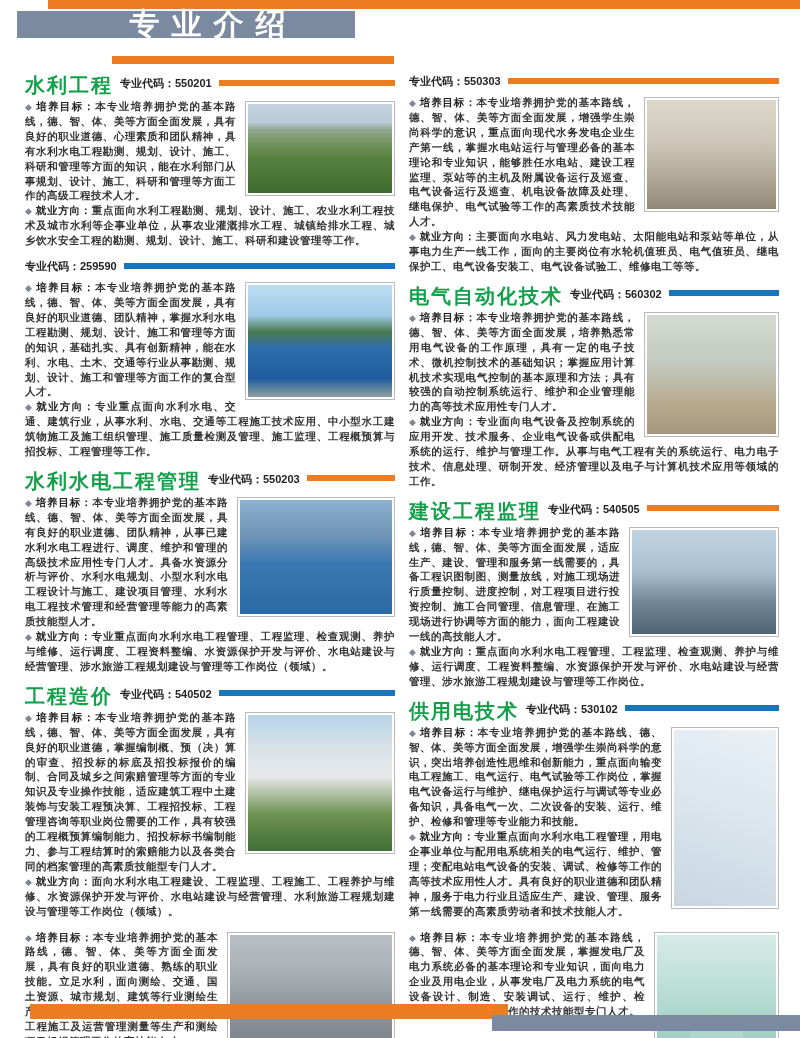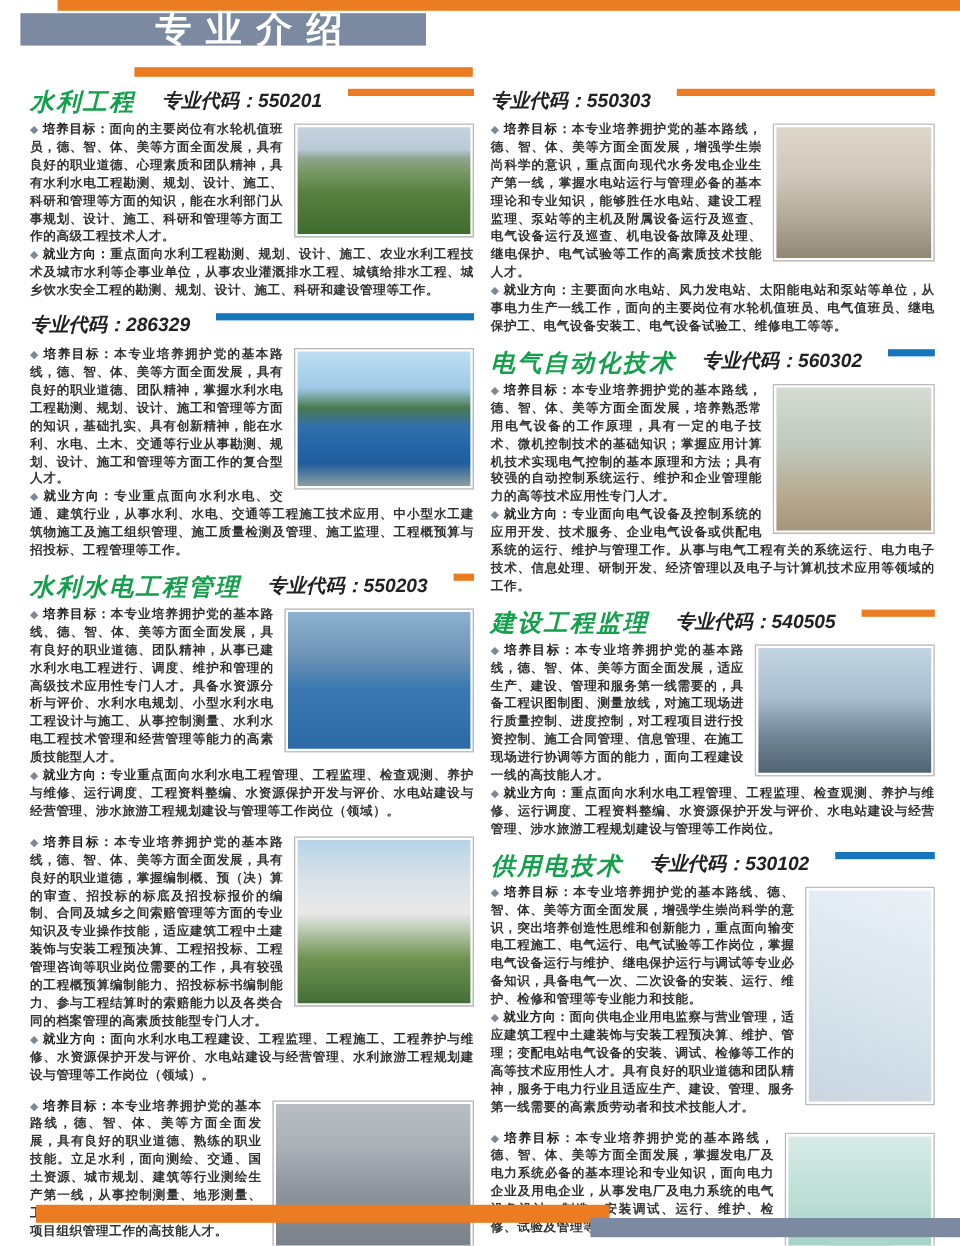--- a/index.html
+++ b/index.html
@@ -21,27 +21,27 @@
   .header-box h1 {
     color: #ffffff; font-size: 30px; font-weight: bold; letter-spacing: 12px;
     font-family: "Liberation Sans", sans-serif; white-space: nowrap;
   }
   .header-strip2 { position: absolute; top: 56px; left: 112px; width: 282px; height: 8px; background: #ec7c21; }
   
   .content { position: absolute; top: 74px; left: 25px; width: 755px; display: flex; gap: 14px; }
   .col { width: 370px; }
   
   .major { margin-bottom: 11px; }
-  .trow { display: flex; align-items: flex-start; gap: 22px; margin-bottom: 3px; font-style: italic; }
+  .trow { display: flex; align-items: center; gap: 7px; margin-bottom: 3px; }
   .mtitle {
     font-family: "DejaVu Serif", "Liberation Serif", serif;
     color: #13a04b; font-size: 20px; font-weight: bold; letter-spacing: 2px;
     white-space: nowrap; line-height: 1.1;
   }
-  .mcode { font-size: 16px; font-weight: bold; color: #222; white-space: nowrap; padding-bottom: 3px; }
+  .mcode { font-size: 11px; font-weight: bold; color: #222; white-space: nowrap; padding-bottom: 3px; }
   .rule { flex: 1; height: 6px; margin-bottom: 5px; }
   .rule[data-bar="orange"] { background: #ec7c21; }
   .rule[data-bar="blue"]   { background: #1576bb; }
   .mbody { font-size: 10.5px; font-weight: bold; color: #333; line-height: 1.42; letter-spacing: 0.5px; text-align: justify; }
   .para { margin: 0; }
   .dia { color: #7e8796; margin-right: 3px; font-size: 9px; }
   .plabel { color: #222; margin-top: 40px; }
   
   .photo { float: right; margin: 2px 0 5px 9px; border: 1px solid #b9b9b9; box-shadow: 0 0 0 2px #fff inset; }
   .ph1  { width: 150px; height: 95px;  background: linear-gradient(180deg,#c6d4e0 0%,#b9c9d6 22%,#8fa58f 30%,#7c9a6a 40%,#55803f 62%,#3f6a2f 100%); }
@@ -72,51 +72,56 @@
   <div class="col">
 
     <section class="major">
       <div class="trow">
         <h2 class="mtitle">水利工程</h2>
         <div class="mcode"><span>专业代码：</span><span>550201</span></div>
         <div class="rule" data-bar="orange"></div>
       </div>
       <div class="mbody">
         <div class="photo ph1"></div>
-        <p class="para"><span class="dia">◆</span><span class="plabel">培养目标：</span><span>面向的主要岗位有水轮机值班员，德、智、体、美等方面全面发展，具有良好的职业道德、心理素质和团队精神，具有水利水电工程勘测、规划、设计、施工、科研和管理等方面的知识，能在水利部门从事规划、设计、施工、科研和管理等方面工作的高级工程技术人才。</span></p>
+        <p class="para"><span class="dia">◆</span><span class="plabel">培养目标：</span><span>本专业培养拥护党的基本路线，德、智、体、美等方面全面发展，具有良好的职业道德、心理素质和团队精神，具有水利水电工程勘测、规划、设计、施工、科研和管理等方面的知识，能在水利部门从事规划、设计、施工、科研和管理等方面工作的高级工程技术人才。</span></p>
         <p class="para"><span class="dia">◆</span><span class="plabel">就业方向：</span><span>重点面向水利工程勘测、规划、设计、施工、农业水利工程技术及城市水利等企事业单位，从事农业灌溉排水工程、城镇给排水工程、城乡饮水安全工程的勘测、规划、设计、施工、科研和建设管理等工作。</span></p>
       </div>
     </section>
 
     <section class="major">
       <div class="trow">
-        <div class="mcode"><span>专业代码：</span><span>286329</span></div>
+        <div class="mcode"><span>专业代码：</span><span>259590</span></div>
         <div class="rule" data-bar="blue"></div>
       </div>
       <div class="mbody">
         <div class="photo ph2"></div>
         <p class="para"><span class="dia">◆</span><span class="plabel">培养目标：</span><span>本专业培养拥护党的基本路线，德、智、体、美等方面全面发展，具有良好的职业道德、团队精神，掌握水利水电工程勘测、规划、设计、施工和管理等方面的知识，基础扎实、具有创新精神，能在水利、水电、土木、交通等行业从事勘测、规划、设计、施工和管理等方面工作的复合型人才。</span></p>
         <p class="para"><span class="dia">◆</span><span class="plabel">就业方向：</span><span>专业重点面向水利水电、交通、建筑行业，从事水利、水电、交通等工程施工技术应用、中小型水工建筑物施工及施工组织管理、施工质量检测及管理、施工监理、工程概预算与招投标、工程管理等工作。</span></p>
       </div>
     </section>
 
     <section class="major">
       <div class="trow">
         <h2 class="mtitle">水利水电工程管理</h2>
         <div class="mcode"><span>专业代码：</span><span>550203</span></div>
         <div class="rule" data-bar="orange"></div>
       </div>
       <div class="mbody">
         <div class="photo ph3"></div>
-        <p class="para"><span class="dia">◆</span><span class="plabel">培养目标：</span><span>本专业培养拥护党的基本路线、德、智、体、美等方面全面发展，具有良好的职业道德、团队精神，从事已建水利水电工程进行、调度、维护和管理的高级技术应用性专门人才。具备水资源分析与评价、水利水电规划、小型水利水电工程设计与施工、从事控制测量、水利水电工程技术管理和经营管理等能力的高素质技能型人才。</span></p>
+        <p class="para"><span class="dia">◆</span><span class="plabel">培养目标：</span><span>本专业培养拥护党的基本路线、德、智、体、美等方面全面发展，具有良好的职业道德、团队精神，从事已建水利水电工程进行、调度、维护和管理的高级技术应用性专门人才。具备水资源分析与评价、水利水电规划、小型水利水电工程设计与施工、建设项目管理、水利水电工程技术管理和经营管理等能力的高素质技能型人才。</span></p>
         <p class="para"><span class="dia">◆</span><span class="plabel">就业方向：</span><span>专业重点面向水利水电工程管理、工程监理、检查观测、养护与维修、运行调度、工程资料整编、水资源保护开发与评价、水电站建设与经营管理、涉水旅游工程规划建设与管理等工作岗位（领域）。</span></p>
       </div>
     </section>
 
     <section class="major">
+      <div class="trow">
+        <h2 class="mtitle">工程造价</h2>
+        <div class="mcode"><span>专业代码：</span><span>540502</span></div>
+        <div class="rule" data-bar="blue"></div>
+      </div>
       <div class="mbody">
         <div class="photo ph4"></div>
         <p class="para"><span class="dia">◆</span><span class="plabel">培养目标：</span><span>本专业培养拥护党的基本路线，德、智、体、美等方面全面发展，具有良好的职业道德，掌握编制概、预（决）算的审查、招投标的标底及招投标报价的编制、合同及城乡之间索赔管理等方面的专业知识及专业操作技能，适应建筑工程中土建装饰与安装工程预决算、工程招投标、工程管理咨询等职业岗位需要的工作，具有较强的工程概预算编制能力、招投标标书编制能力、参与工程结算时的索赔能力以及各类合同的档案管理的高素质技能型专门人才。</span></p>
         <p class="para"><span class="dia">◆</span><span class="plabel">就业方向：</span><span>面向水利水电工程建设、工程监理、工程施工、工程养护与维修、水资源保护开发与评价、水电站建设与经营管理、水利旅游工程规划建设与管理等工作岗位（领域）。</span></p>
       </div>
     </section>
 
     <section class="major">
       <div class="mbody">
         <div class="photo ph5"></div>
@@ -169,21 +174,21 @@
 
     <section class="major">
       <div class="trow">
         <h2 class="mtitle">供用电技术</h2>
         <div class="mcode"><span>专业代码：</span><span>530102</span></div>
         <div class="rule" data-bar="blue"></div>
       </div>
       <div class="mbody">
         <div class="photo ph9"></div>
         <p class="para"><span class="dia">◆</span><span class="plabel">培养目标：</span><span>本专业培养拥护党的基本路线、德、智、体、美等方面全面发展，增强学生崇尚科学的意识，突出培养创造性思维和创新能力，重点面向输变电工程施工、电气运行、电气试验等工作岗位，掌握电气设备运行与维护、继电保护运行与调试等专业必备知识，具备电气一次、二次设备的安装、运行、维护、检修和管理等专业能力和技能。</span></p>
-        <p class="para"><span class="dia">◆</span><span class="plabel">就业方向：</span><span>面向供电企业用电监察与营业管理，适应建筑工程中土建装饰与安装工程预决算、维护、管理；变配电站电气设备的安装、调试、检修等工作的高等技术应用性人才。具有良好的职业道德和团队精神，服务于电力行业且适应生产、建设、管理、服务第一线需要的高素质劳动者和技术技能人才。</span></p>
+        <p class="para"><span class="dia">◆</span><span class="plabel">就业方向：</span><span>专业重点面向水利水电工程管理，用电企事业单位与配用电系统相关的电气运行、维护、管理；变配电站电气设备的安装、调试、检修等工作的高等技术应用性人才。具有良好的职业道德和团队精神，服务于电力行业且适应生产、建设、管理、服务第一线需要的高素质劳动者和技术技能人才。</span></p>
       </div>
     </section>
 
     <section class="major">
       <div class="mbody">
         <div class="photo ph10"></div>
         <p class="para"><span class="dia">◆</span><span class="plabel">培养目标：</span><span>本专业培养拥护党的基本路线，德、智、体、美等方面全面发展，掌握发电厂及电力系统必备的基本理论和专业知识，面向电力企业及用电企业，从事发电厂及电力系统的电气设备设计、制造、安装调试、运行、维护、检修、试验及管理等工作的技术技能型专门人才。</span></p>
 
       </div>
     </section>

